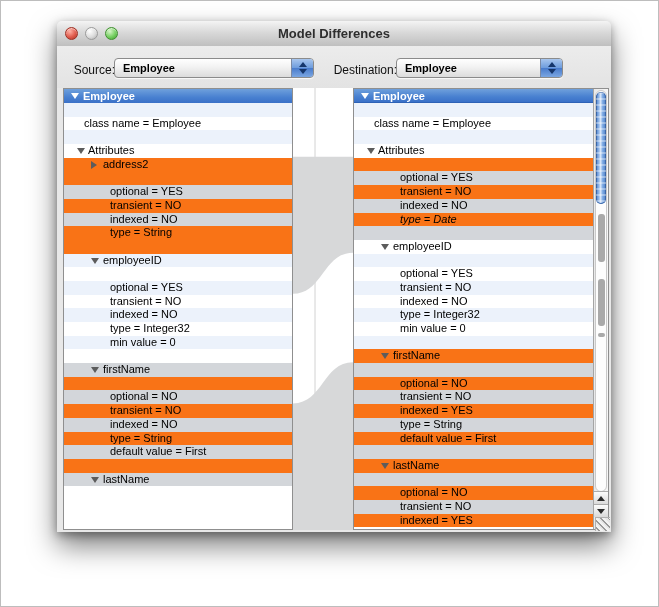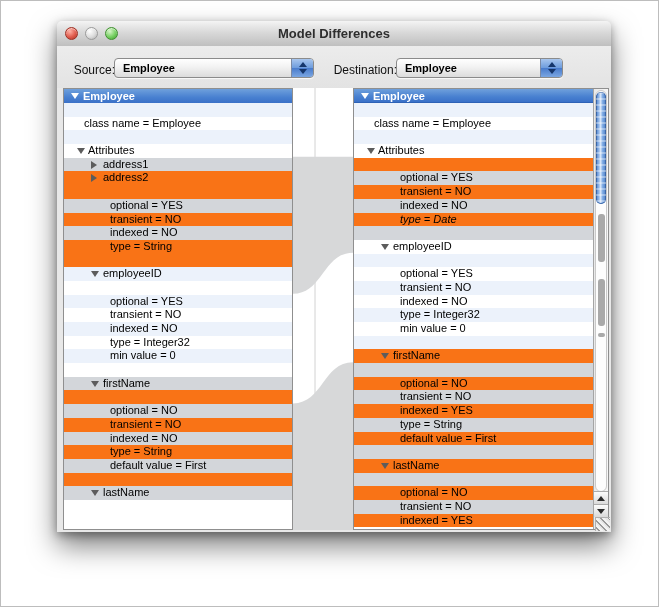--- a/index.html
+++ b/index.html
@@ -123,24 +123,20 @@
       <div class="rows" id="left-rows">
           <div class="row b"></div>
           <div class="row w">
             <span class="txt" style="left: 20px;">class name = Employee</span>
           </div>
           <div class="row b"></div>
           <div class="row w">
             <span class="tri down" style="left: 13px;"></span>
             <span class="txt" style="left: 24px;">Attributes</span>
           </div>
-          <div class="row db">
-            <span class="tri right" style="left: 27px;"></span>
-            <span class="txt" style="left: 39px;">address1</span>
-          </div>
           <div class="row dw">
             <span class="tri right" style="left: 27px;"></span>
             <span class="txt" style="left: 39px;">address2</span>
           </div>
           <div class="row dw"></div>
           <div class="row db">
             <span class="txt" style="left: 46px;">optional = YES</span>
           </div>
           <div class="row dw">
             <span class="txt" style="left: 46px;">transient = NO</span>

